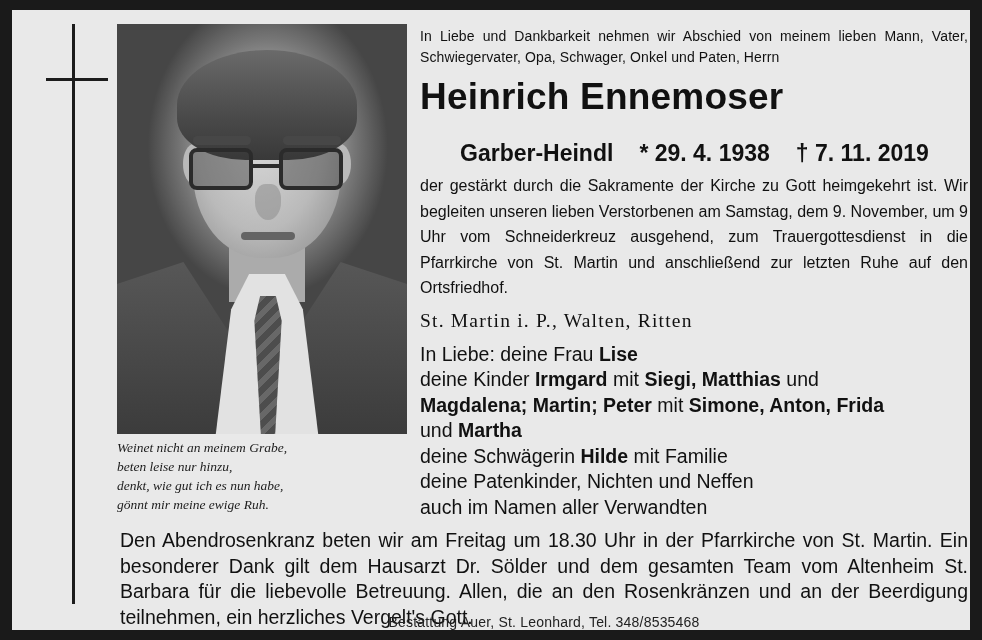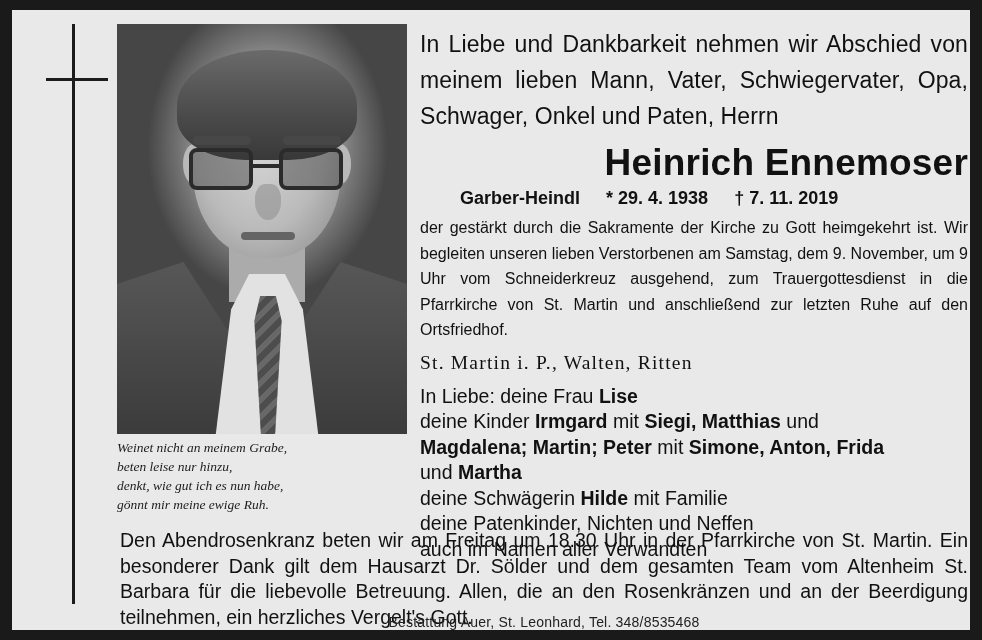--- a/index.html
+++ b/index.html
@@ -207,37 +207,36 @@
   }
   
   .main-text {
     position: absolute;
     left: 408px;
     top: 16px;
     width: 548px;
     color: #111;
   }
   .lead {
-    font-size: 23px;
-    line-height: 36px;
+    font-size: 14px;
+    line-height: 21px;
     text-align: justify;
     letter-spacing: 0.1px;
   }
   .name {
     margin-top: 7px;
     font-size: 37px;
     font-weight: bold;
     letter-spacing: 0.2px;
     line-height: 44px;
     white-space: nowrap;
-    text-align: right;
   }
   .dates {
-    margin-top: 3px;
-    font-size: 18px;
+    margin-top: 21px;
+    font-size: 23px;
     font-weight: bold;
     display: flex;
     gap: 26px;
     padding-left: 40px;
   }
   .body-text {
     margin-top: 6px;
     font-size: 16px;
     line-height: 25.5px;
     text-align: justify;

